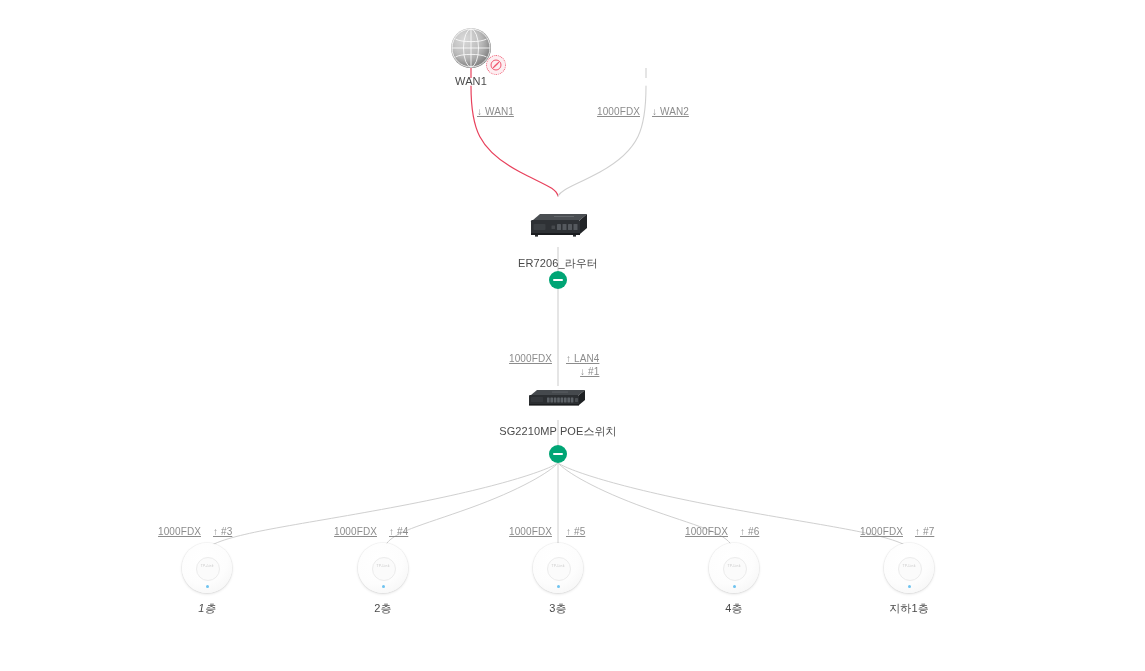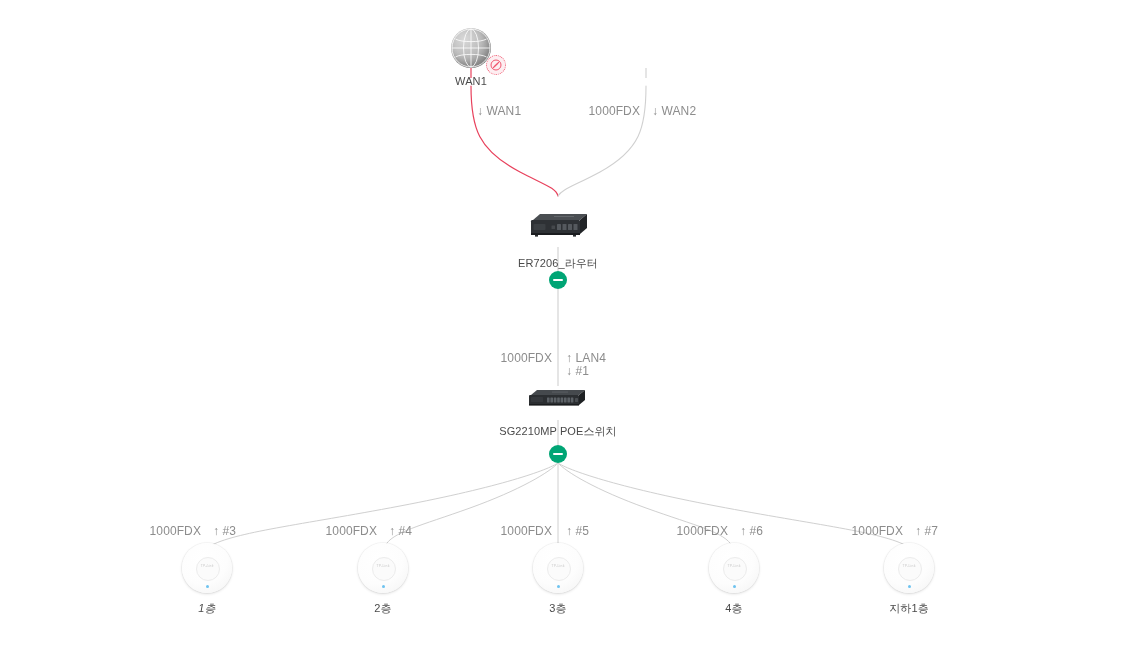--- a/index.html
+++ b/index.html
@@ -138,25 +138,26 @@
     bottom: 5px;
     width: 3px; height: 3px;
     margin-left: -1.5px;
     border-radius: 50%;
     background: #6ec3f0;
   }
 
   
   .link-label {
     position: absolute;
-    font-size: 12px;
+    font-size: 10px;
     color: #8c8c8c;
     white-space: nowrap;
     line-height: 13px;
     letter-spacing: .1px;
+    text-decoration: underline;
   }
   .link-label.right-of-line { text-align: left; }
   .link-label.left-of-line  { text-align: right; transform: translateX(-100%); }
   .link-label .line2 { display: block; }
 </style>
 </head>
 <body>
 
 <div id="topology">
 
@@ -246,21 +247,21 @@
         <rect x="47" y="25" width="3" height="1.6" fill="#2a2d30"></rect>
       </svg>
     </div>
     <div class="node-label">ER7206_라우터</div>
   </div>
   <div class="collapse-btn" style="left:558px; top:271px;"></div>
 
   <div class="link-label left-of-line" style="left:552px; top:352px;">
     <span>1000FDX</span>
   </div>
-  <div class="link-label right-of-line" style="left:566px; top:352px;">
+  <div class="link-label right-of-line" style="left:566px; top:352px;text-align:right;">
     <span>↑ LAN4</span>
     <span class="line2">↓ #1</span>
   </div>
 
   <div class="node device-node switch-node" style="left:558px;">
     <div class="device-img">
       <svg width="64" height="26" viewBox="0 0 64 26" xmlns="http://www.w3.org/2000/svg">
 
         <path d="M5,9 L11,4 L59,4 L53,9 Z" fill="#45494d"></path>
 

